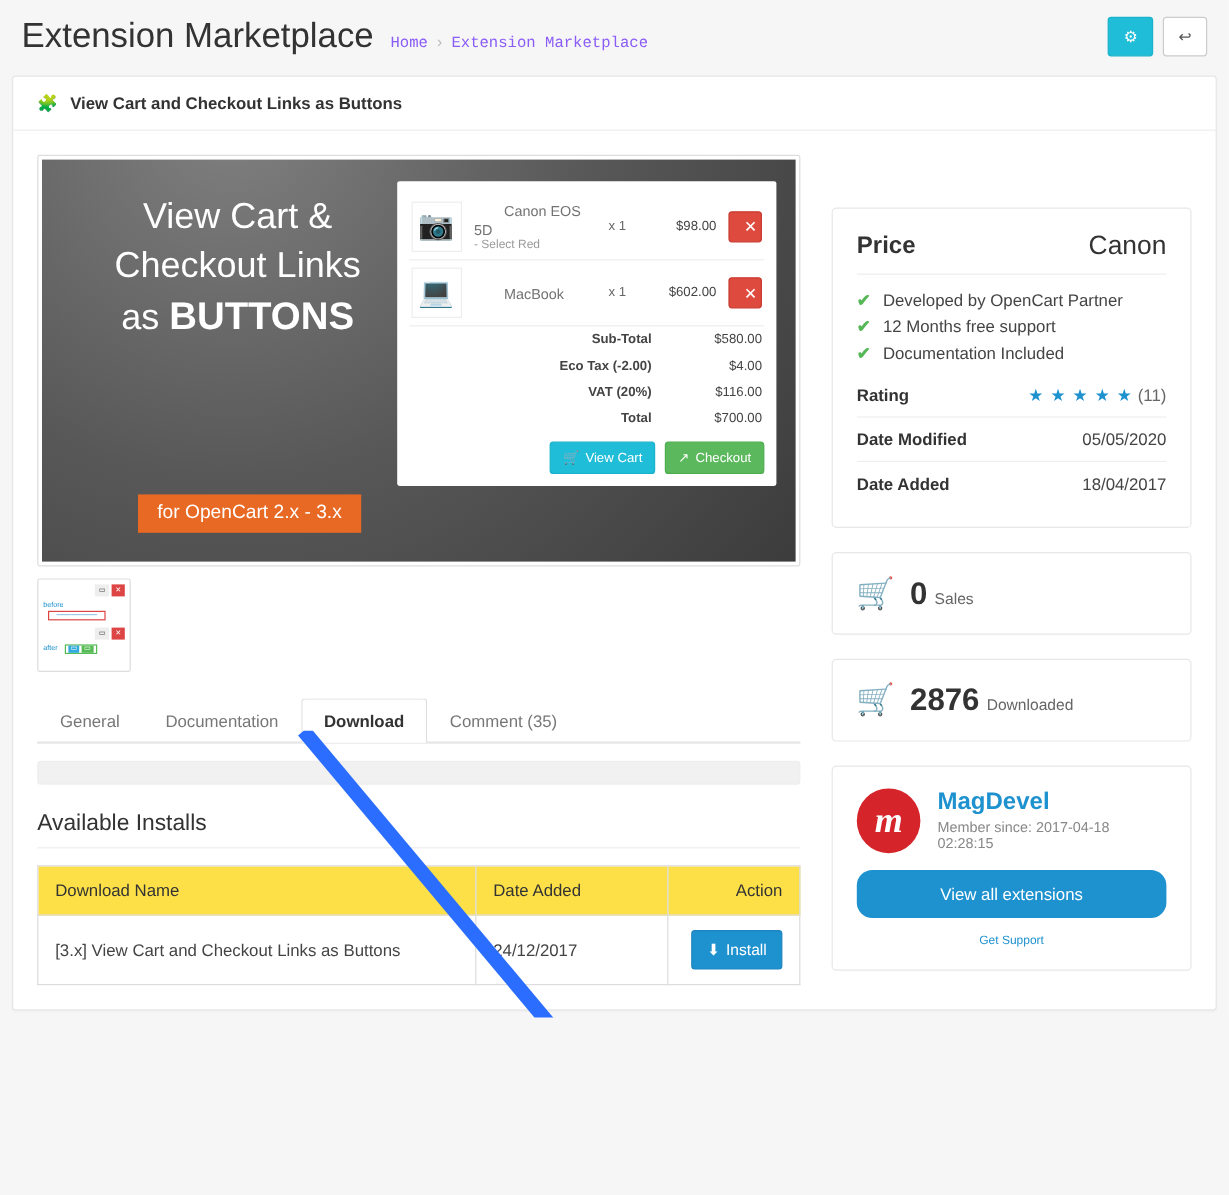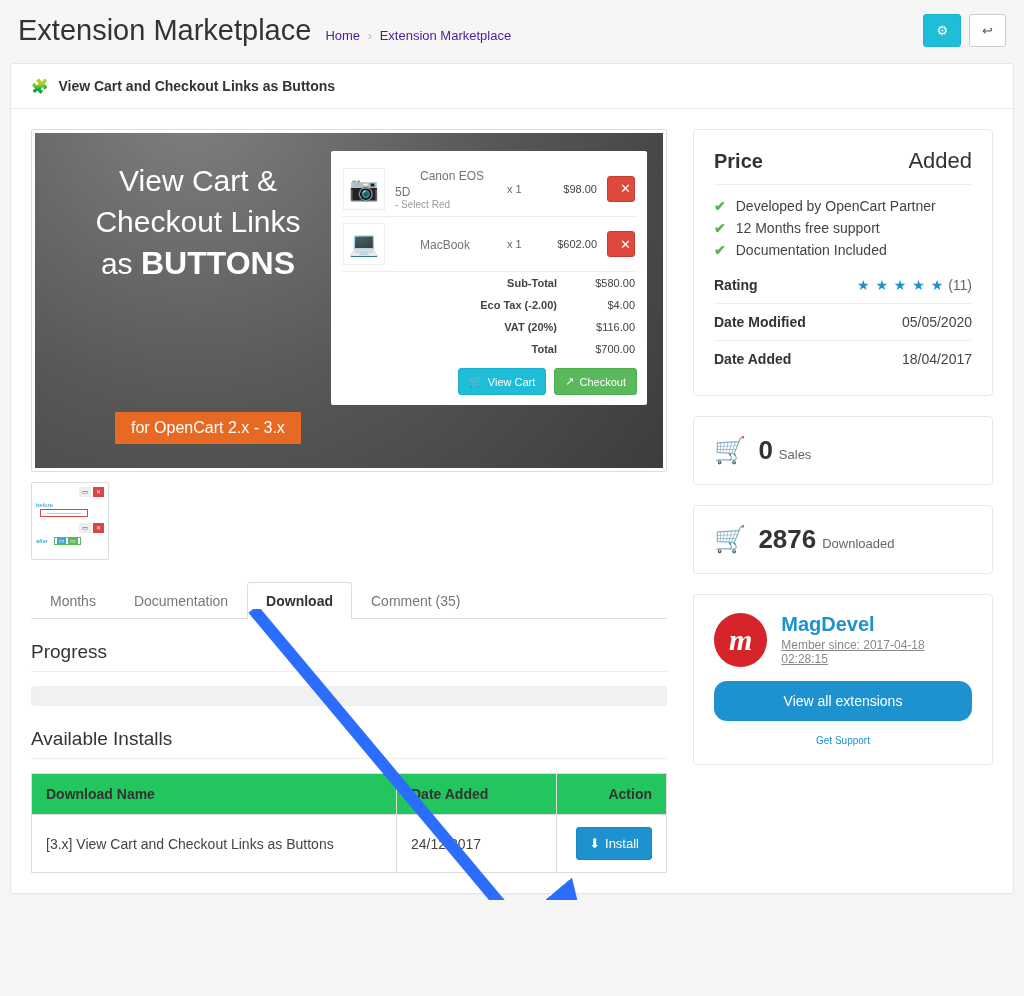--- a/index.html
+++ b/index.html
@@ -1,87 +1,87 @@
 <!DOCTYPE html>
 <html><head>
 <meta charset="utf-8">
 <style>
 * { box-sizing: border-box; margin: 0; padding: 0; }
 body { font-family: -apple-system, "Helvetica Neue", Arial, sans-serif; background: #f6f6f6; color: #444; font-size: 14px; }
 .page-header { padding: 14px 18px 10px 18px; display: flex; align-items: flex-end; justify-content: space-between; }
 .page-header .left { display: flex; align-items: baseline; gap: 14px; }
 h1 { font-size: 29px; font-weight: 400; color: #333; }
 .breadcrumb { font-size: 13px; color: #888; }
-.breadcrumb a { color: #4c1d95; text-decoration: none; }
+.breadcrumb a { color: #8b5cf6; text-decoration: none; font-family: Liberation Mono, monospace; }
 .breadcrumb .sep { margin: 0 4px; color: #bbb; }
 .hdr-actions { display: flex; gap: 8px; }
 .btn { border: none; cursor: pointer; border-radius: 3px; padding: 8px 12px; font-size: 13px; display: inline-flex; align-items: center; gap: 5px; }
 .btn-info { background: #1fbdd8; color: #fff; border:1px solid #1bb2cc;}
 .btn-default { background: #fff; color: #555; border: 1px solid #ccc; }
 .btn-primary { background: #1e91cf; color: #fff; border:1px solid #1c85bf;}
 .btn-success { background: #5cb85c; color: #fff; border:1px solid #4cae4c;}
 .btn-danger { background: #df4a3e; color: #fff; border:1px solid #c93b30;}
 .panel { background: #fff; border: 1px solid #e6e6e6; border-radius: 3px; margin: 6px 10px; box-shadow: 0 1px 2px rgba(0,0,0,.03);}
 .panel-heading { padding: 14px 20px; border-bottom: 1px solid #eee; font-weight: 600; color: #333; display:flex; align-items:center; gap:10px;}
 .panel-body { padding: 20px; }
 .layout { display: flex; gap: 26px; }
 .col-main { flex: 1 1 auto; min-width:0;}
-.col-side { width: 300px; flex: 0 0 300px; display:flex; flex-direction:column; gap:20px;}
+.col-side { width: 300px; flex: 0 0 300px; display:flex; flex-direction:column; gap:20px;margin-top:44px;}
 .promo { width:100%; border: 1px solid #ddd; padding: 3px; border-radius: 2px; }
 .promo-inner { height: 335px; position: relative; background: radial-gradient(circle at 25% -10%, #808080 0%, #585858 50%, #3c3c3c 100%); overflow:hidden;}
 .promo-left { position:absolute; left:18px; top:28px; color:#fff; width:290px; text-align:center;}
 .promo-left h2 { font-weight:300; font-size:30px; line-height:1.35;text-align:center;}
 .promo-left h2 b { font-weight:700; font-size:32px;}
 .promo-tag { position:absolute; left:80px; bottom:24px; background:#e86924; color:#fff; padding:7px 16px; font-size:16px;}
 .promo-card { position:absolute; right:16px; top:18px; width:316px; background:#fff; border-radius:2px; padding:10px;}
 .promo-row { display:flex; align-items:center; gap:10px; padding:6px 2px; border-bottom:1px solid #eee;}
 .promo-row:last-of-type { border-bottom:none;}
 .promo-img { width:42px; height:42px; border:1px solid #eee; display:flex; align-items:center; justify-content:center; font-size:24px;}
 .promo-info { flex:1; }
 .promo-info a { color:#737373; text-decoration:none; font-size:12px;margin-left:25px;}
 .promo-info .opt { font-size:10px; color:#999;}
 .promo-qty { font-size:11px; color:#666; width:28px;}
 .promo-price { font-size:11px; color:#444; width:52px; text-align:right;}
 .promo-row .xbtn { width:28px; height:26px;}
-.promo-tot { font-size:11px; color:#444; display:flex; justify-content:flex-end; gap:18px; padding:5px 2px;}
+.promo-tot { font-size:11px; color:#444; display:flex; justify-content:flex-end; gap:32px; padding:5px 2px;}
 .promo-tot .lbl { text-align:right; width:140px; font-weight:600;}
 .promo-tot .val { width:60px; text-align:right;}
 .promo-actions { display:flex; justify-content:flex-end; gap:8px; padding-top:8px;}
 .promo-actions .btn { font-size:11px; padding:6px 10px;}
 .thumbs { margin-top:10px; display:flex; gap:10px;}
 .thumb { width:78px; height:78px; border:1px solid #ddd; border-radius:2px; padding:4px; background:#fff; position:relative;}
 .nav-tabs { display:flex; border-bottom:1px solid #ddd; margin-top:22px;}
 .nav-tabs .tab { padding:10px 18px; color:#777; cursor:pointer; border:1px solid transparent; border-bottom:none; margin-bottom:-1px;}
 .nav-tabs .tab.active { color:#333; font-weight:600; background:#fff; border-color:#ddd; border-radius:3px 3px 0 0;text-align:center;}
 .section-title { font-size:19px; color:#333; margin:22px 0 8px 0; font-weight:400;}
 .sec-hr { border:none; border-top:1px solid #eee; margin-bottom:14px;}
 .progress { height:20px; background:#f1f1f1; border-radius:3px; border:1px solid #eee;}
 .table { width:100%; border-collapse:collapse; margin-top:14px;}
 .table th, .table td { border:1px solid #ddd; padding:12px 14px; text-align:left; font-size:14px;}
-.table th { background:#22c55e; font-weight:700; color:#333;}
+.table th { background:#fde047; font-weight:400; color:#333;}
 .table td.action-cell { text-align:right;}
 .side-card { border:1px solid #e7e7e7; border-radius:4px; background:#fff; padding:18px 20px;}
 .side-row { display:flex; justify-content:space-between; align-items:center; padding:10px 0; border-bottom:1px solid #eee;}
 .side-row:last-child { border-bottom:none;}
 .side-row .lbl { font-weight:700; color:#333;}
 .feat { list-style:none; padding:10px 0 6px 0;}
 .feat li { padding:3px 0; color:#444; font-size:14px; display:flex; align-items:center; gap:10px;}
 .check { color:#56b756; font-weight:700;}
 .price-row { display:flex; justify-content:space-between; align-items:center; padding-bottom:10px; border-bottom:1px solid #eee;}
 .price-row .p-lbl { font-size:20px; font-weight:700; color:#333;}
 .price-row .p-val { font-size:22px; color:#333; font-weight:400;}
 .stars { color:#1e91cf; letter-spacing:1px; font-size:14px;}
 .stat-card { display:flex; align-items:baseline; gap:6px;}
 .stat-card .icon { color:#5bb85c; font-size:26px; margin-right:6px; align-self:center;}
 .stat-card .num { font-size:26px; font-weight:700; color:#333;}
 .stat-card .sub { font-size:13px; color:#666;}
 .dev-card .dev-head { display:flex; gap:14px; align-items:flex-start;}
 .dev-logo { width:54px; height:54px; border-radius:50%; background:#d5252a; display:flex; align-items:center; justify-content:center; color:#fff; font-size:30px; font-style:italic; font-family:Georgia,serif; font-weight:700;}
 .dev-name { color:#1e91cf; font-size:20px; font-weight:600; text-decoration:none;}
-.dev-since { font-size:12px; color:#888; margin-top:2px;text-decoration:underline;}
+.dev-since { font-size:12px; color:#888; margin-top:2px;}
 .btn-block { display:block; width:100%; text-align:center; padding:12px; border-radius:13px; text-decoration:none; margin-top:14px;}
 .link-center { display:block; text-align:center; color:#1e91cf; text-decoration:none; margin-top:14px; font-size:10px;}
 .arrow-svg { position:absolute; left:232px; top:500px; pointer-events:none;}
 </style>
 </head>
 <body>
 
 <div class="page-header">
   <div class="left">
     <h1>Extension Marketplace</h1>
@@ -176,27 +176,26 @@
               <div style="display:flex;justify-content:flex-end;gap:2px;margin-top:6px;">
                   <span style="background:#eee;padding:1px 3px;">▭</span>
                   <span style="background:#d44;color:#fff;padding:1px 3px;">✕</span>
                 </div>
               <div style="color:#1e91cf;margin-top:4px;">after <span style="border:1px solid #5b5;padding:0 2px;margin-left:4px;"><span style="background:#3ad;color:#fff;padding:0 2px;">▭</span> <span style="background:#5b5;color:#fff;padding:0 2px;">▭</span></span></div>
             </div>
           </div>
         </div>
 
         <div class="nav-tabs">
-          <div class="tab">Months</div>
+          <div class="tab">General</div>
           <div class="tab">Documentation</div>
           <div class="tab active">Download</div>
           <div class="tab">Comment (35)</div>
         </div>
 
-        <div class="section-title">Progress</div>
         <hr class="sec-hr">
         <div class="progress"></div>
 
         <div class="section-title">Available Installs</div>
         <hr class="sec-hr">
 
         <table class="table">
           <thead>
             <tr>
               <th>Download Name</th>
@@ -216,21 +215,21 @@
               </td>
             </tr>
           </tbody>
         </table>
       </div>
 
       <div class="col-side">
         <div class="side-card">
           <div class="price-row">
             <span class="p-lbl">Price</span>
-            <span class="p-val">Added</span>
+            <span class="p-val">Canon</span>
           </div>
           <ul class="feat">
             <li>
                 <span class="check">✔</span>
                 <span>Developed by OpenCart Partner</span>
               </li>
             <li>
                 <span class="check">✔</span>
                 <span>12 Months free support</span>
               </li>

